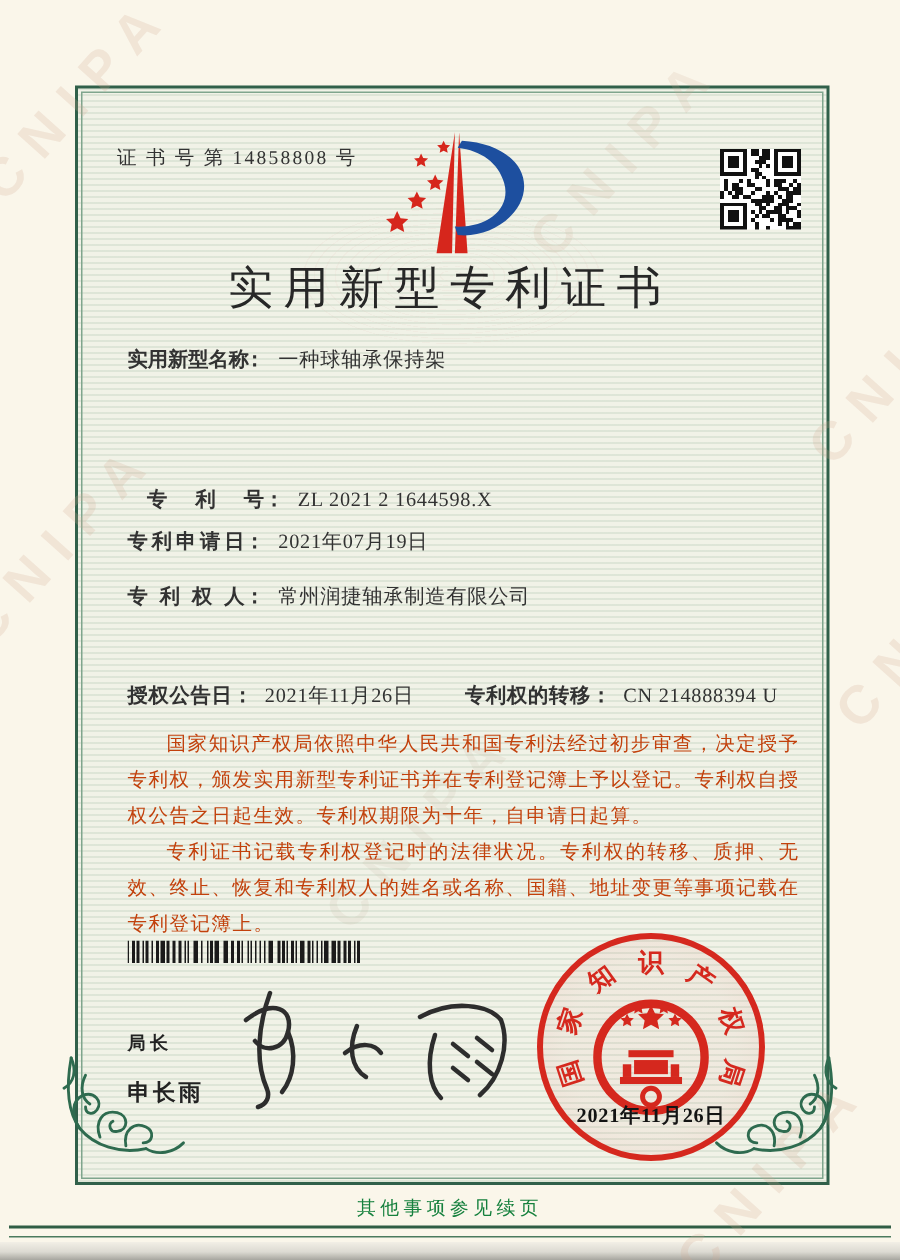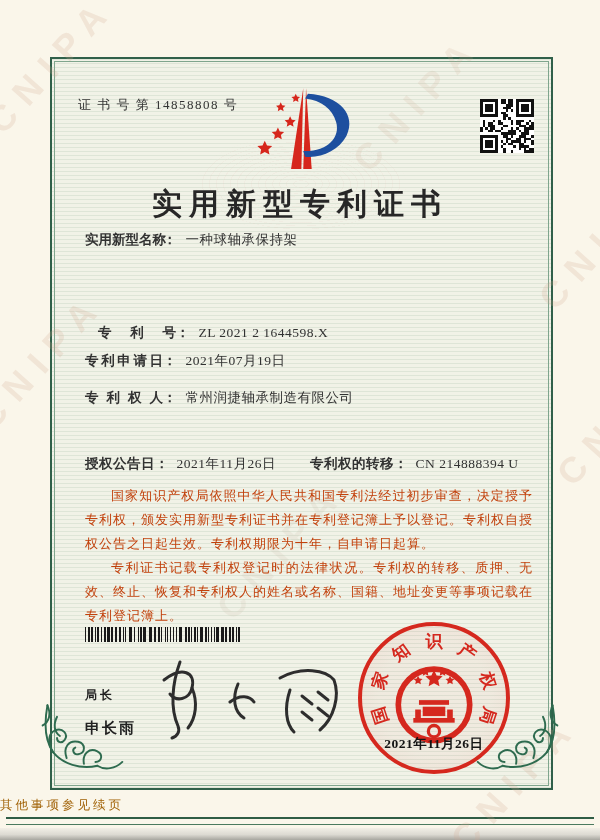--- a/index.html
+++ b/index.html
@@ -39,22 +39,22 @@
   .frame-inner{position:absolute;inset:2px;border:1px solid #7fa58d;}
   .flourish{position:absolute;width:96px;height:96px;z-index:4;}
   .flourish-left{left:34px;top:688px;}
   .flourish-right{left:470px;top:688px;transform:scaleX(-1);}
   
   .content{position:absolute;inset:0;z-index:3;}
   .cert-no{position:absolute;left:78px;top:96px;font-size:13px;letter-spacing:1.5px;color:#333;}
   .logo{position:absolute;left:246px;top:82px;width:122px;height:94px;}
   .qr{position:absolute;left:480px;top:99px;width:54px;height:54px;}
   .title{
-    position:absolute;left:0;right:0;top:168px;margin:16px;text-align:center;
-    font-size:30px;font-weight:700;letter-spacing:7px;color:#272727;
+    position:absolute;left:0;right:0;top:168px;margin:4px;text-align:center;
+    font-size:30px;font-weight:400;letter-spacing:7px;color:#272727;
   }
   .field-row{position:absolute;left:85px;font-size:13.5px;color:#323232;white-space:nowrap;}
   .fr0{top:231px;} .fr1{top:278px;} .fr2{top:324px;margin-left:13px;} .fr3{top:352px;} .fr4{top:389px;} .fr5{top:426px;}
   .f-label{display:inline-block;width:78px;text-align:justify;text-align-last:justify;font-weight:600;}
   .f-colon{font-weight:600;}
   .f-value{margin-left:9px;letter-spacing:0.5px;}
   .grant-row{position:absolute;left:85px;top:455px;font-size:13.5px;white-space:nowrap;color:#323232;width:450px;}
   .g-label{font-weight:600;letter-spacing:0.5px;}
   .g-value{margin-left:8px;letter-spacing:0.5px;}
   .grant-col2{position:absolute;left:225px;top:0;}
@@ -77,21 +77,21 @@
     position:absolute;left:50%;top:50%;width:22px;height:22px;margin-left:-11px;margin-top:-11px;
     display:flex;align-items:center;justify-content:center;
     font-size:17px;font-weight:700;color:#d5281e;
   }
   .emblem{position:absolute;left:50%;top:53%;width:94px;height:94px;transform:translate(-50%,-50%);}
   .seal-date{
     position:absolute;left:352px;top:735px;width:164px;z-index:6;text-align:center;
     font-size:13.5px;font-weight:600;color:#141414;letter-spacing:0.5px;
   }
   .page-num{position:absolute;left:0;right:0;top:761px;text-align:center;font-size:12px;letter-spacing:2px;color:#333;z-index:3;}
-  .footer-note{position:absolute;left:0;right:0;top:797px;text-align:left;font-size:12.5px;letter-spacing:3px;color:#a16207;z-index:3;}
+  .footer-note{position:absolute;left:0;right:0;top:797px;text-align:center;font-size:12.5px;letter-spacing:3px;color:#15803d;z-index:3;}
   .edge-lines{position:absolute;left:6px;right:6px;top:817px;height:5px;border-top:2px solid #2f5d45;border-bottom:1px solid #4a7a5e;z-index:1;}
   .edge-shadow{position:absolute;left:0;right:0;top:828px;height:12px;background:linear-gradient(180deg,#f2efe6 0%,#dcdad2 55%,#a7a69f 100%);z-index:1;}
 </style>
 </head>
 <body>
 
 <div class="page">
 
   <span class="wm wm1">CNIPA</span>
   <span class="wm wm2">CNIPA</span>

